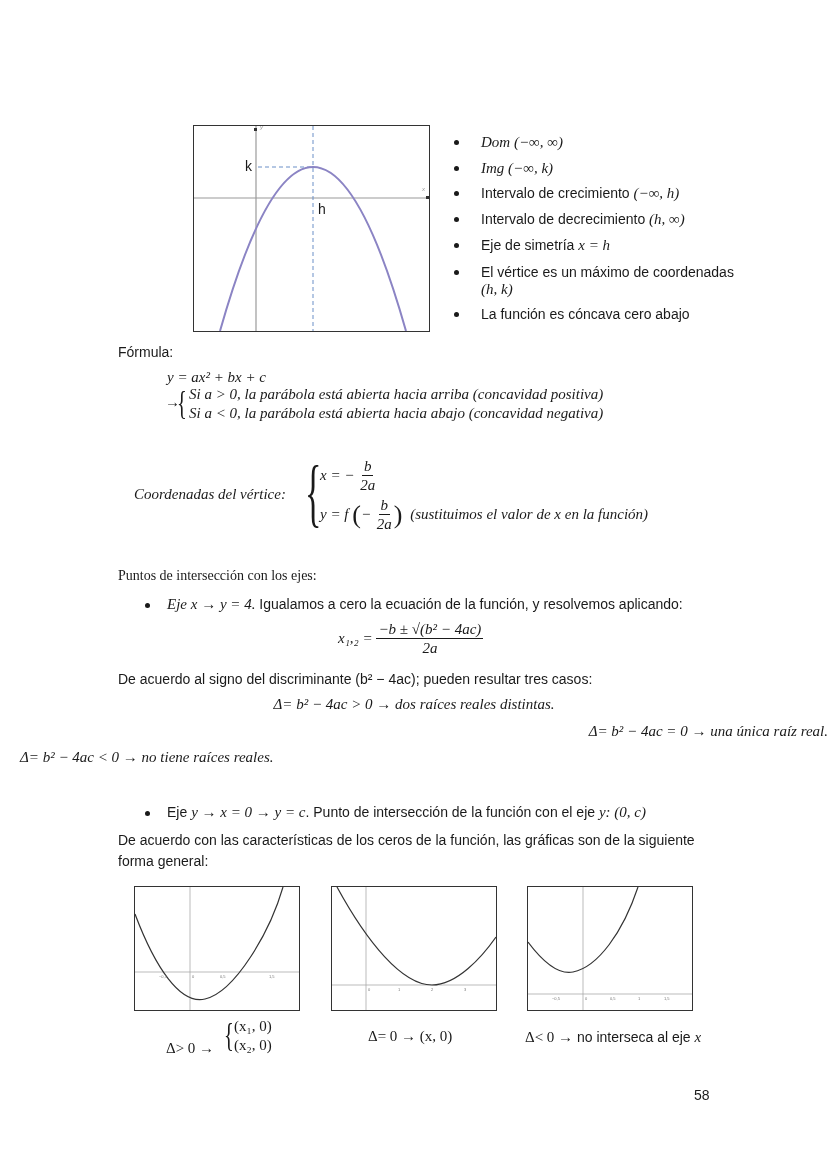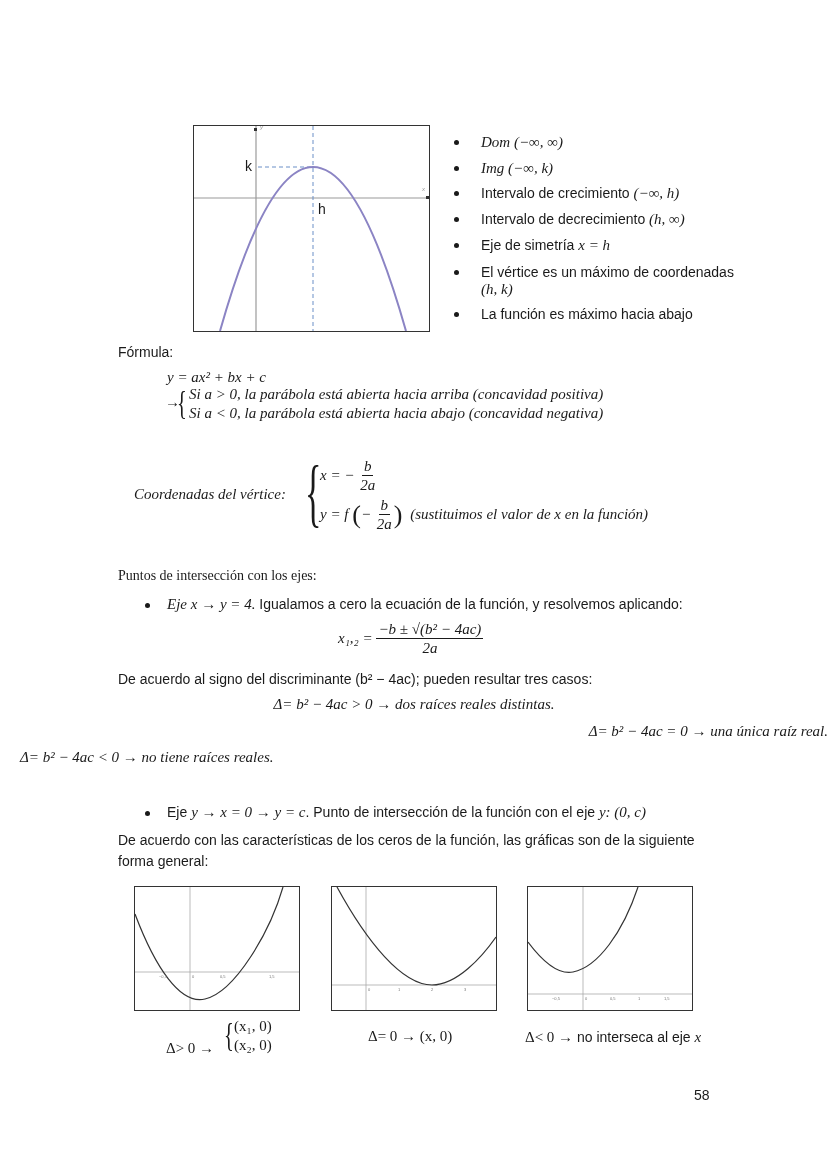--- a/index.html
+++ b/index.html
@@ -68,21 +68,21 @@
   <div class="bullet" style="left:454px; top:270px;"></div>
   <div class="abs txt" style="left:481px; top:263px;">
     <span>El vértice es un máximo de coordenadas</span>
   </div>
   <div class="abs txt" style="left:481px; top:280px;">
     <span class="math">(h, k)</span>
   </div>
 
   <div class="bullet" style="left:454px; top:312px;"></div>
   <div class="abs txt" style="left:481px; top:305px;">
-    <span>La función es máximo hacia abajo</span>
+    <span>La función es cóncava cero abajo</span>
   </div>
 </div>
 
 <div class="abs txt" style="left:118px; top:343px;">Fórmula:</div>
 <div class="abs math" style="left:167px; top:369px; white-space:nowrap;">y = ax² + bx + c</div>
 <div class="abs" style="left:165px; top:386px; white-space:nowrap;">
   <span class="mathn abs" style="left:0; top:8px;">→</span>
   <span class="brace abs" style="left:12px; top:-2px; font-size:34px; line-height:38px; transform:scaleX(0.6); transform-origin:left;">{</span>
   <div class="math abs" style="left:24px; top:0px;text-align:center;">Si a &gt; 0, la parábola está abierta hacia arriba (concavidad positiva)</div>
   <div class="math abs" style="left:24px; top:19px;">Si a &lt; 0, la parábola está abierta hacia abajo (concavidad negativa)</div>

